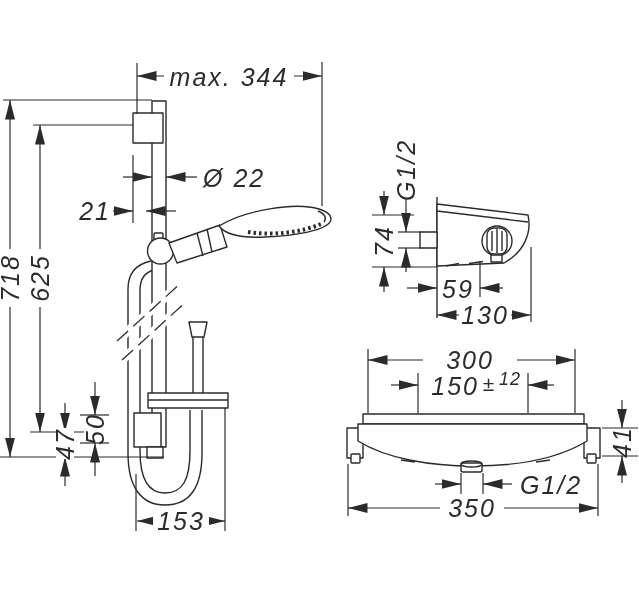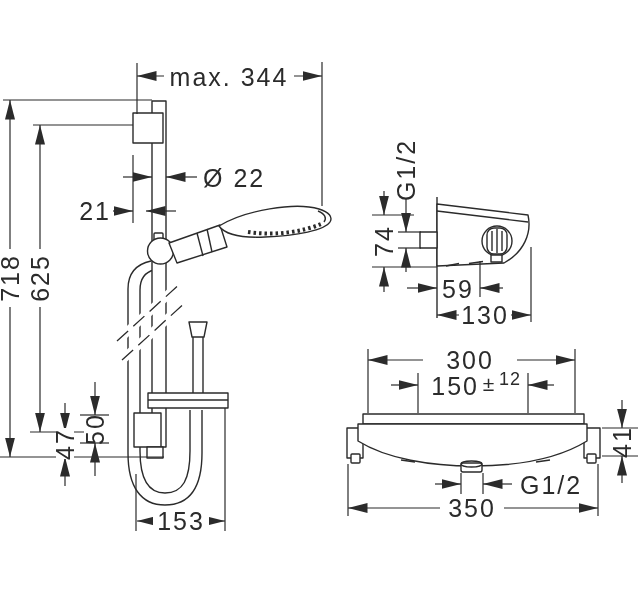--- a/index.html
+++ b/index.html
@@ -1,16 +1,16 @@
 <!DOCTYPE html>
 <html><head>
 <meta charset="utf-8">
 <style>
   html,body { margin:0; padding:0; background:#ffffff; }
-  .stage { width:639px; height:592px; position:relative; background:#fff; overflow:hidden; }
+  .stage { width:639px; height:592px; position:relative; background:#fff; overflow:hidden;font-style:italic; }
   svg text {
     font-family:"Liberation Sans", sans-serif;
     font-size:25px;
     fill:#2b2b2b;
     letter-spacing:2px;
     dominant-baseline:central;
   }
   svg text.sm  { font-size:18px; letter-spacing:1px; }
   svg text.md  { font-size:21px; letter-spacing:1px; }
   .ln  { stroke:#2b2b2b; stroke-width:1.4; fill:none; stroke-linejoin:round; }

